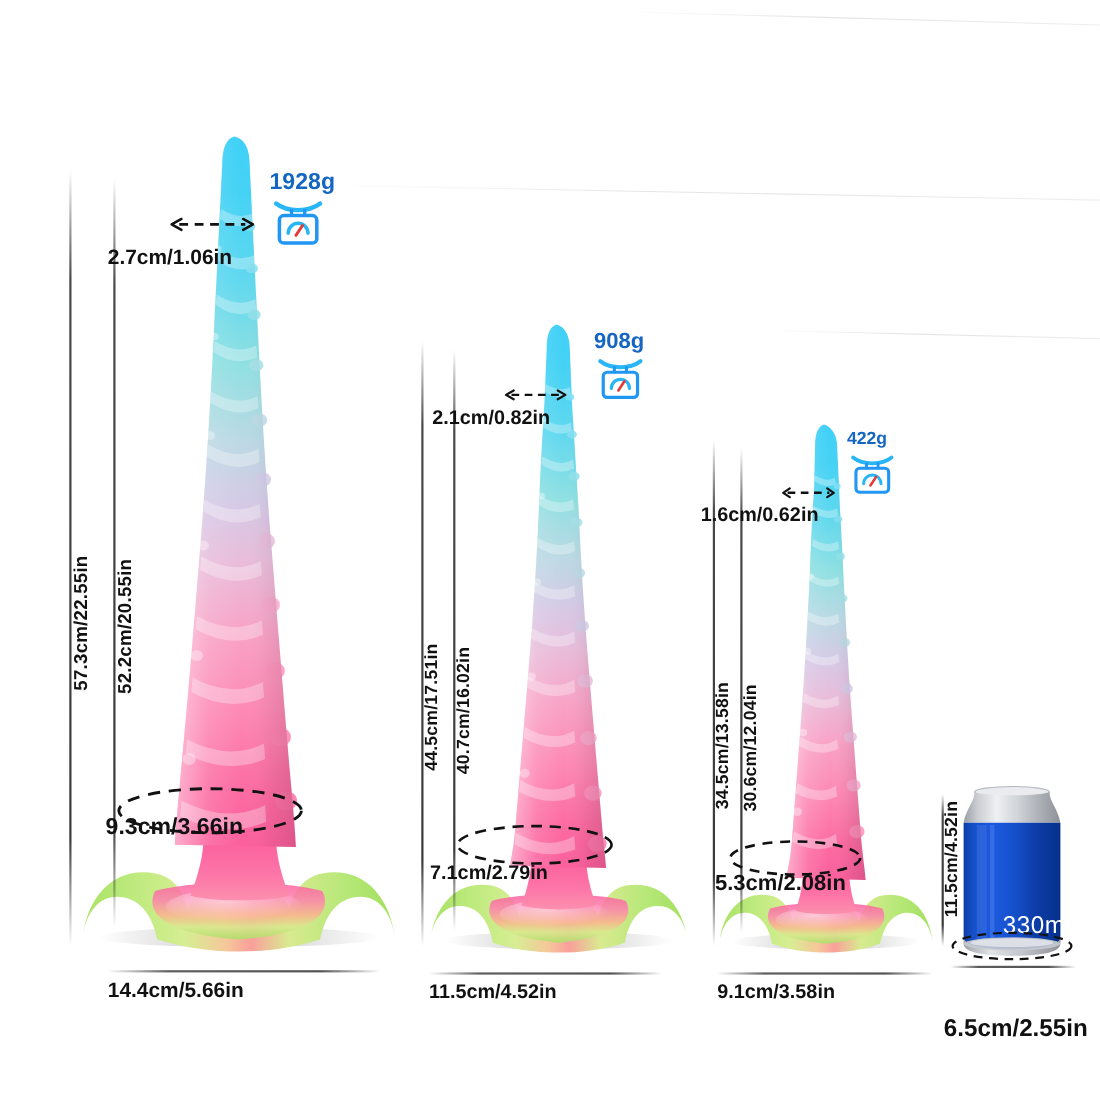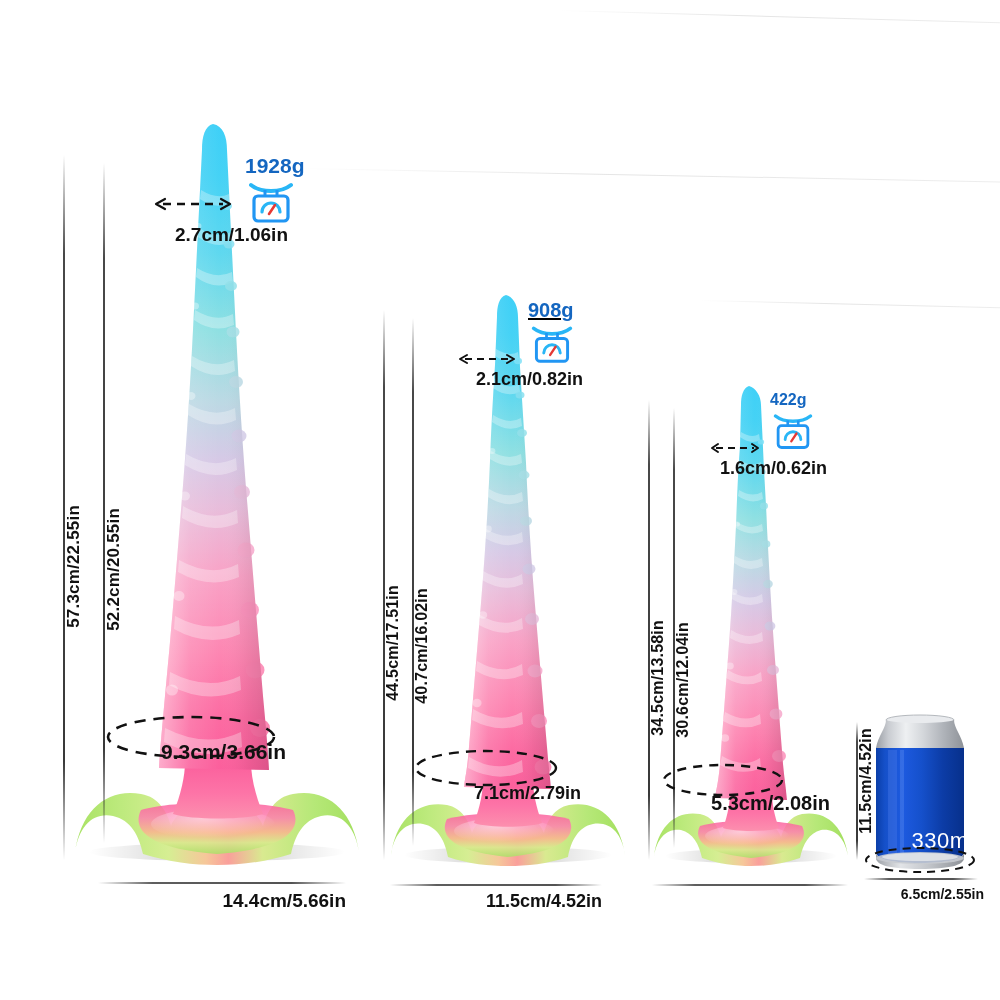--- a/index.html
+++ b/index.html
@@ -15,21 +15,21 @@
 
   
   .vruler{position:absolute;width:2px;
     background:linear-gradient(180deg,rgba(40,40,40,0) 0%,rgba(40,40,40,.85) 14%,rgba(40,40,40,.92) 86%,rgba(40,40,40,0) 100%);}
   .vlabel{position:absolute;writing-mode:vertical-rl;transform:rotate(180deg);
     font-weight:bold;color:#111;letter-spacing:.2px;white-space:nowrap;}
 
   
   .hline{position:absolute;height:2px;
     background:linear-gradient(90deg,rgba(40,40,40,0) 0%,rgba(40,40,40,.75) 22%,rgba(40,40,40,.8) 78%,rgba(40,40,40,0) 100%);}
-  .hlabel{position:absolute;font-weight:bold;color:#111;white-space:nowrap;text-align:right;}
+  .hlabel{position:absolute;font-weight:bold;color:#111;white-space:nowrap;text-align:left;}
 
   
   .ellipse{position:absolute;border:0;}
   .ellipse svg{display:block;overflow:visible;}
 
   
   .tipmark{position:absolute;}
   .tipmark svg{display:block;overflow:visible;}
 
   
@@ -365,21 +365,21 @@
 
   <div class="tipmark" style="left:458px;top:352px;">
     <svg width="58" height="14" viewBox="0 0 58 14">
       <line x1="7" y1="7" x2="51" y2="7" stroke="#111" stroke-width="2.2" stroke-dasharray="7 5"></line>
       <path d="M9 3 L2 7 L9 11" fill="none" stroke="#111" stroke-width="2" stroke-linecap="round" stroke-linejoin="round"></path>
       <path d="M49 3 L56 7 L49 11" fill="none" stroke="#111" stroke-width="2" stroke-linecap="round" stroke-linejoin="round"></path>
     </svg>
   </div>
   <div class="hlabel" style="left:393px;top:369px;width:190px;font-size:18px;">2.1cm/0.82in</div>
 
-  <div class="scale" style="left:528px;top:300px;text-decoration:underline;">
+  <div class="scale" style="left:540px;top:300px;">
     <span class="wtxt" style="font-size:20px;">908g</span>
     <svg width="48" height="44" viewBox="0 0 52 48">
       <path d="M6 8 C 16 16, 36 16, 46 8" fill="none" stroke="#29b6f6" stroke-width="4" stroke-linecap="round"></path>
       <line x1="20" y1="13" x2="20" y2="20" stroke="#2196f3" stroke-width="3"></line>
       <line x1="32" y1="13" x2="32" y2="20" stroke="#2196f3" stroke-width="3"></line>
       <rect x="9" y="19" width="34" height="25" rx="4" fill="none" stroke="#2196f3" stroke-width="3.2"></rect>
       <path d="M17 35 A 9 9 0 0 1 35 35" fill="none" stroke="#29b6f6" stroke-width="3.2" stroke-linecap="round"></path>
       <line x1="30" y1="28" x2="24" y2="37" stroke="#e53935" stroke-width="2.6" stroke-linecap="round"></line>
     </svg>
   </div>
@@ -511,20 +511,21 @@
   </div>
 
   <div class="ellipse" style="left:660px;top:760px;">
     <svg width="126" height="40" viewBox="0 0 126 40">
       <ellipse cx="63" cy="20" rx="59" ry="15" fill="none" stroke="#111" stroke-width="2.4" stroke-dasharray="9 7"></ellipse>
     </svg>
   </div>
   <div class="hlabel" style="left:650px;top:792px;width:180px;font-size:20px;">5.3cm/2.08in</div>
 
   <div class="hline" style="left:652px;top:884px;width:196px;"></div>
+  <div class="hlabel" style="left:652px;top:891px;width:196px;font-size:18px;">9.1cm/3.58in</div>
 
   <div class="can" style="left:866px;top:712px;">
     <svg width="108" height="160" viewBox="0 0 108 160">
 
       <ellipse cx="54" cy="8" rx="34" ry="5" fill="#e9ebee" stroke="#b4b8bd" stroke-width="1"></ellipse>
 
       <path d="M20 8 C 20 16, 12 24, 10 36 L 98 36 C 96 24, 88 16, 88 8
                C 80 12, 28 12, 20 8 Z" fill="url(#canTop)"></path>
 
       <path d="M10 36 L 98 36 L 98 140 C 98 147, 84 151, 54 151
@@ -544,15 +545,15 @@
   <div class="ellipse" style="left:862px;top:843px;">
     <svg width="116" height="34" viewBox="0 0 116 34">
       <ellipse cx="58" cy="17" rx="54" ry="12" fill="none" stroke="#111" stroke-width="2" stroke-dasharray="8 6"></ellipse>
     </svg>
   </div>
 
   <div class="vruler" style="left:856px;top:722px;height:138px;"></div>
   <div class="vlabel" style="left:857px;top:728px;font-size:16px;">11.5cm/4.52in</div>
 
   <div class="hline" style="left:864px;top:878px;width:114px;"></div>
-  <div class="hlabel" style="left:858px;top:886px;width:126px;font-size:14px;">6.5cm/2.55in</div>
+  <div class="hlabel" style="left:858px;top:922px;width:126px;font-size:22px;">6.5cm/2.55in</div>
 
 </div>
 
 </body></html>

